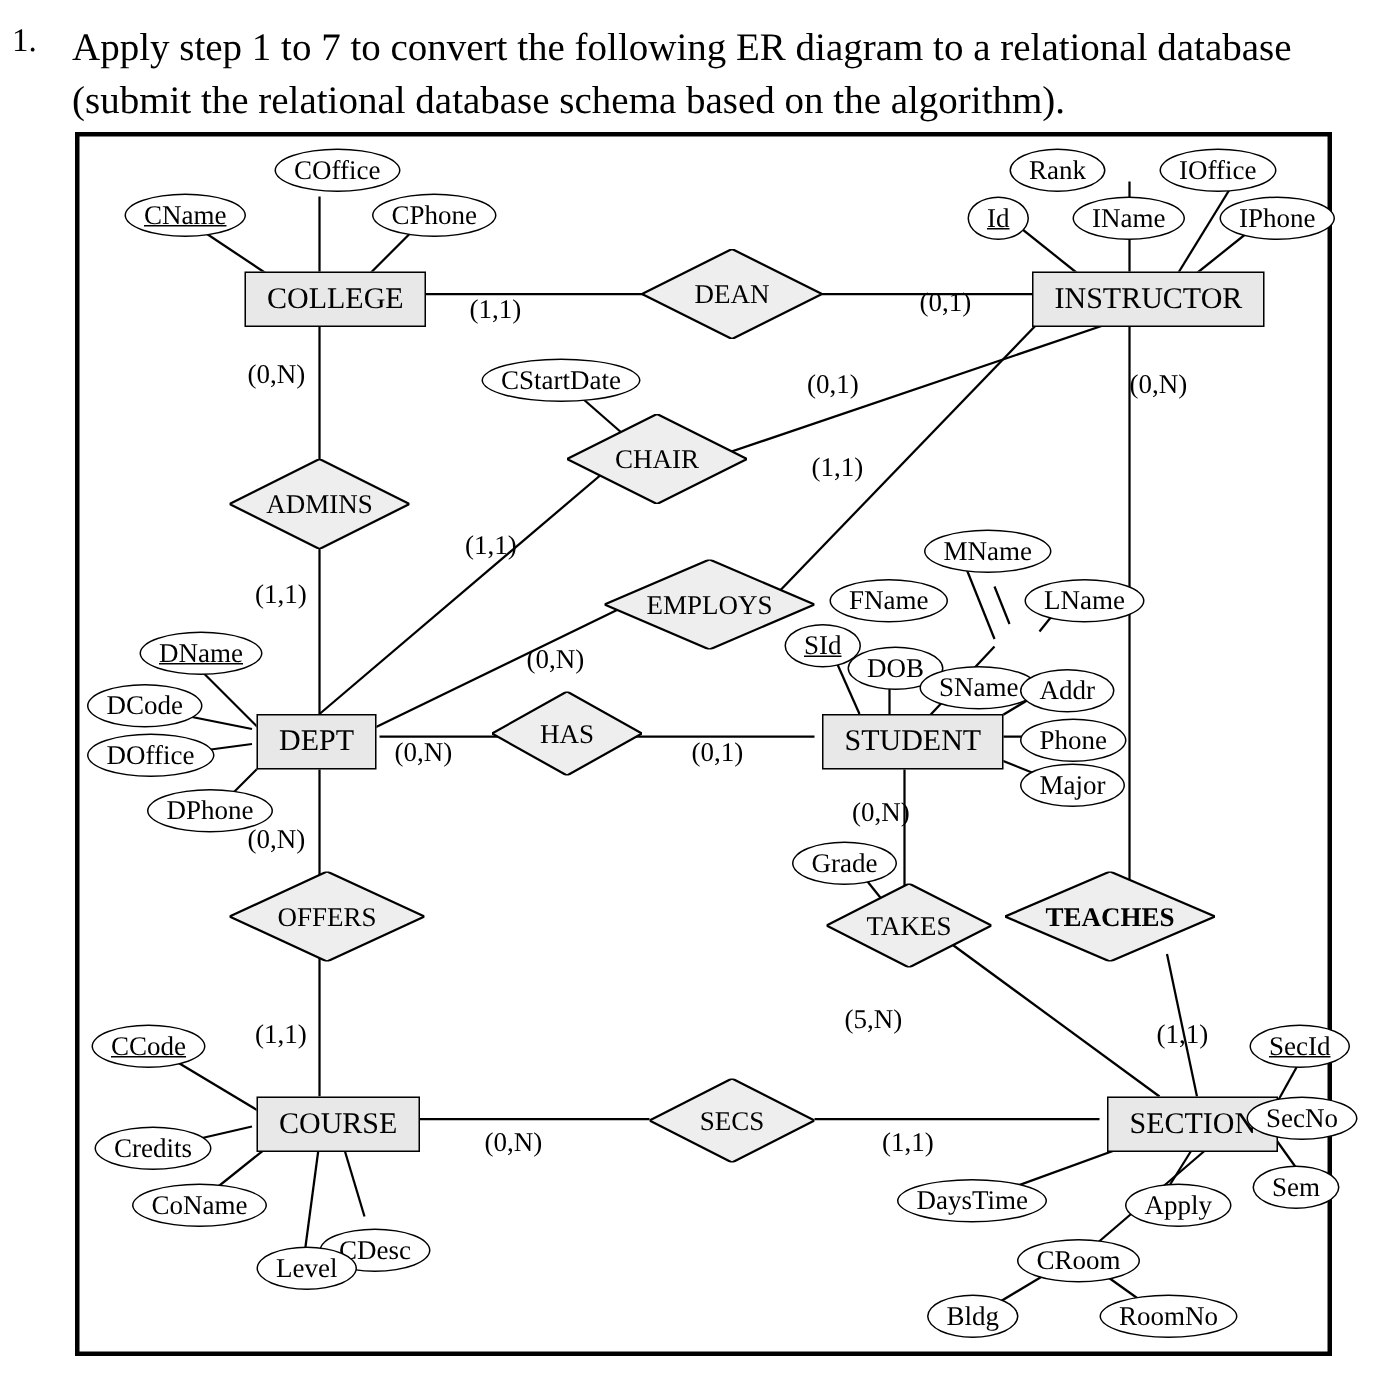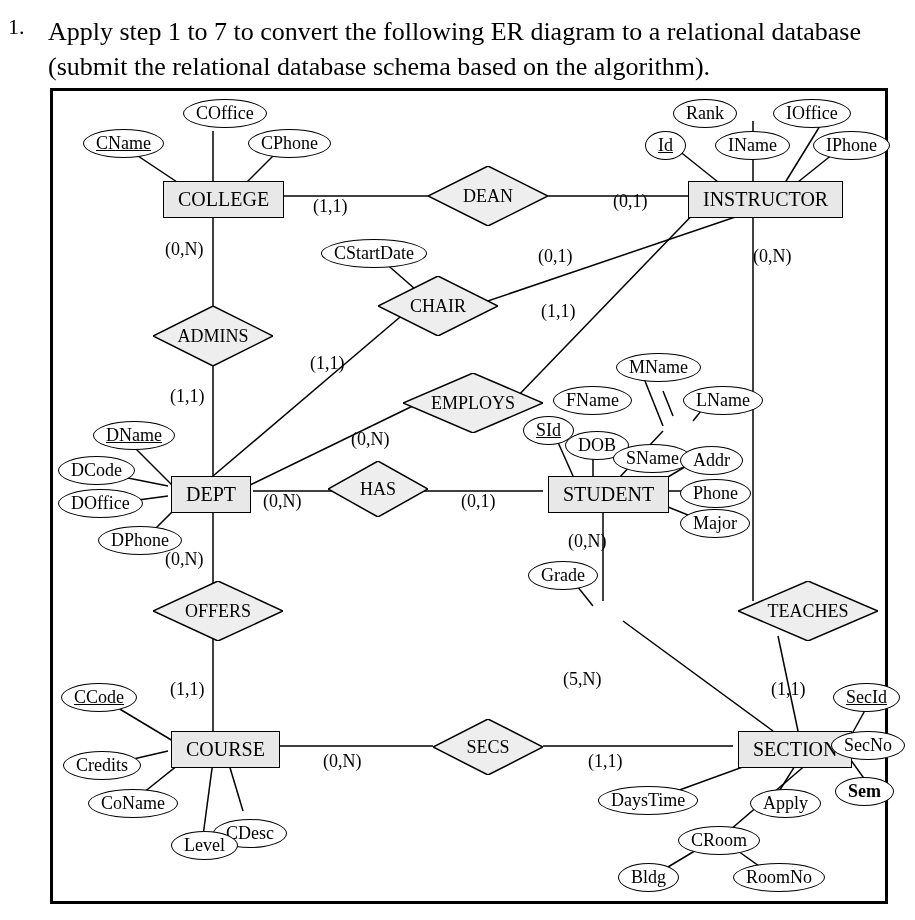--- a/index.html
+++ b/index.html
@@ -211,21 +211,27 @@
           <polygon points="50,0 100,28 50,56 0,28" fill="#eee" stroke="#000" stroke-width="1.5"></polygon>
         </svg>
       <div class="lbl">HAS</div>
     </div>
     <div class="diamond" style="left:100px; top:490px; width:130px; height:60px;">
       <svg viewBox="0 0 130 60">
           <polygon points="65,0 130,30 65,60 0,30" fill="#eee" stroke="#000" stroke-width="1.5"></polygon>
         </svg>
       <div class="lbl">OFFERS</div>
     </div>
-    <div class="diamond" style="left:685px; top:490px; width:140px; height:60px;">
+    <div class="diamond" style="left:498px; top:498px; width:110px; height:56px;">
+      <svg viewBox="0 0 110 56">
+          <polygon points="55,0 110,28 55,56 0,28" fill="#eee" stroke="#000" stroke-width="1.5"></polygon>
+        </svg>
+      <div class="lbl">TAKES</div>
+    </div>
+    <div class="diamond" style="left:617px; top:490px; width:140px; height:60px;font-weight:bold;">
       <svg viewBox="0 0 140 60">
           <polygon points="70,0 140,30 70,60 0,30" fill="#eee" stroke="#000" stroke-width="1.5"></polygon>
         </svg>
       <div class="lbl">TEACHES</div>
     </div>
     <div class="diamond" style="left:380px; top:628px; width:110px; height:56px;">
       <svg viewBox="0 0 110 56">
           <polygon points="55,0 110,28 55,56 0,28" fill="#eee" stroke="#000" stroke-width="1.5"></polygon>
         </svg>
       <div class="lbl">SECS</div>
@@ -261,21 +267,21 @@
     <div class="attr" style="left:475px; top:470px;">Grade</div>
 
     <div class="attr key" style="left:8px; top:592px;">CCode</div>
     <div class="attr" style="left:10px; top:660px;">Credits</div>
     <div class="attr" style="left:35px; top:698px;">CoName</div>
     <div class="attr" style="left:160px; top:728px;">CDesc</div>
     <div class="attr" style="left:118px; top:740px;">Level</div>
 
     <div class="attr key" style="left:780px; top:592px;">SecId</div>
     <div class="attr" style="left:778px; top:640px;">SecNo</div>
-    <div class="attr" style="left:782px; top:686px;font-weight:bold;">Sem</div>
+    <div class="attr" style="left:782px; top:686px;">Sem</div>
     <div class="attr" style="left:697px; top:698px;">Apply</div>
     <div class="attr" style="left:545px; top:695px;">DaysTime</div>
     <div class="attr" style="left:625px; top:735px;">CRoom</div>
     <div class="attr" style="left:565px; top:772px;">Bldg</div>
     <div class="attr" style="left:680px; top:772px;">RoomNo</div>
 
     <div class="card" style="left:260px; top:105px;">(1,1)</div>
     <div class="card" style="left:560px; top:100px;">(0,1)</div>
     <div class="card" style="left:112px; top:148px;">(0,N)</div>
     <div class="card" style="left:117px; top:295px;">(1,1)</div>

